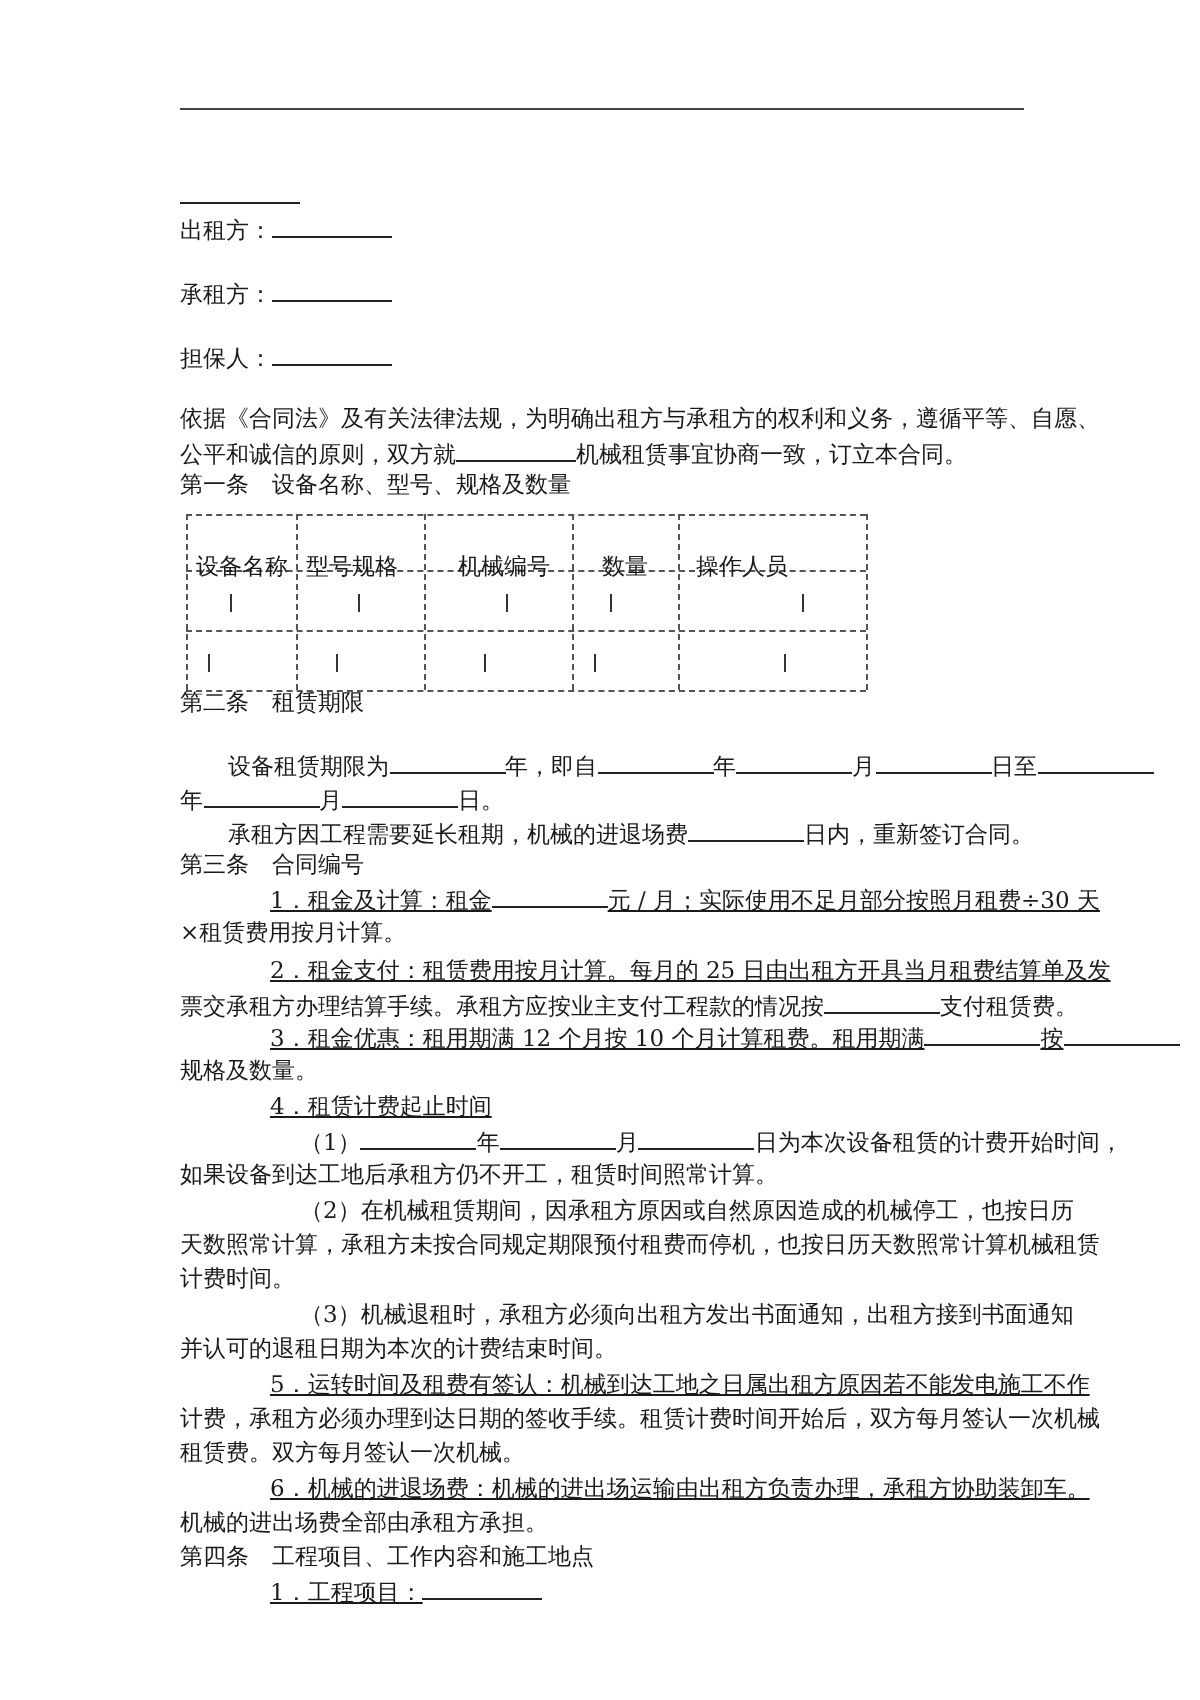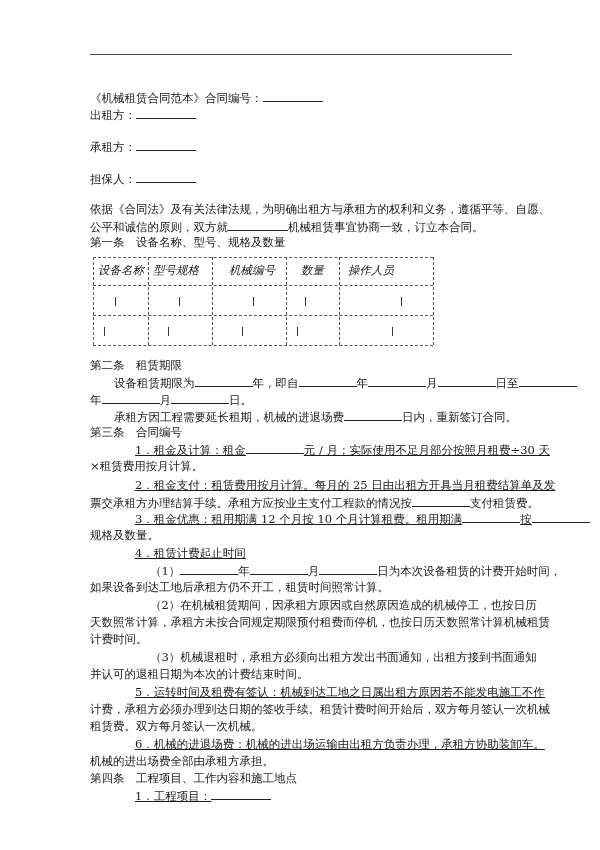--- a/index.html
+++ b/index.html
@@ -15,29 +15,29 @@
     .b60 { width: 60px; }
     .b58 { width: 58px; }
     .ind2 { padding-left: 24px; }
     .ind4 { padding-left: 45px; text-decoration: underline; }
     .ind6 { padding-left: 60px; text-align: center; }
     
     .tbl { position: absolute; left: 93px; top: 257px; width: 340px; height: 88px; }
     .hl { position: absolute; left: 0; width: 340px; height: 0; border-top: 1px dashed #555; }
     .vl { position: absolute; width: 0; border-left: 1px dashed #555; }
     .tick { position: absolute; width: 0; height: 9px; border-left: 1px solid #333; }
-    .cell { position: absolute; top: 3px; height: 20px; line-height: 20px; font-size: 11.5px; font-style: italic; }
+    .cell { position: absolute; top: 16px; height: 20px; line-height: 20px; font-size: 11.5px; }
   </style>
 </head>
 <body>
 
 <div class="rule"></div>
 
 <div class="line" style="top:89px">
-  <span>《机械租赁合同范本》合同编号：</span><span class="blank b60"></span>
+  <span class="blank b60"></span>
 </div>
 <div class="line" style="top:106px">
   <span>出租方：</span><span class="blank b60"></span>
 </div>
 <div class="line" style="top:138px">
   <span>承租方：</span><span class="blank b60"></span>
 </div>
 <div class="line" style="top:170px">
   <span>担保人：</span><span class="blank b60"></span>
 </div>
@@ -72,21 +72,21 @@
   <div class="tick" style="left:160px; top:40px"></div>
   <div class="tick" style="left:212px; top:40px"></div>
   <div class="tick" style="left:308px; top:40px"></div>
   <div class="tick" style="left:11px; top:70px"></div>
   <div class="tick" style="left:75px; top:70px"></div>
   <div class="tick" style="left:149px; top:70px"></div>
   <div class="tick" style="left:204px; top:70px"></div>
   <div class="tick" style="left:299px; top:70px"></div>
 </div>
 
-<div class="line" style="top:357px">第二条　租赁期限</div>
+<div class="line" style="top:343px">第二条　租赁期限</div>
 <div class="line w ind2" style="top:374px">
   <span>设备租赁期限为</span><span class="blank b58"></span><span>年，即自</span><span class="blank b58"></span><span>年</span><span class="blank b58"></span><span>月</span><span class="blank b58"></span><span>日至</span><span class="blank b58"></span>
 </div>
 <div class="line" style="top:391px">
   <span>年</span><span class="blank b58"></span><span>月</span><span class="blank b58"></span><span>日。</span>
 </div>
 <div class="line ind2" style="top:408px">
   <span>承租方因工程需要延长租期，机械的进退场费</span><span class="blank b58"></span><span>日内，重新签订合同。</span>
 </div>
 

